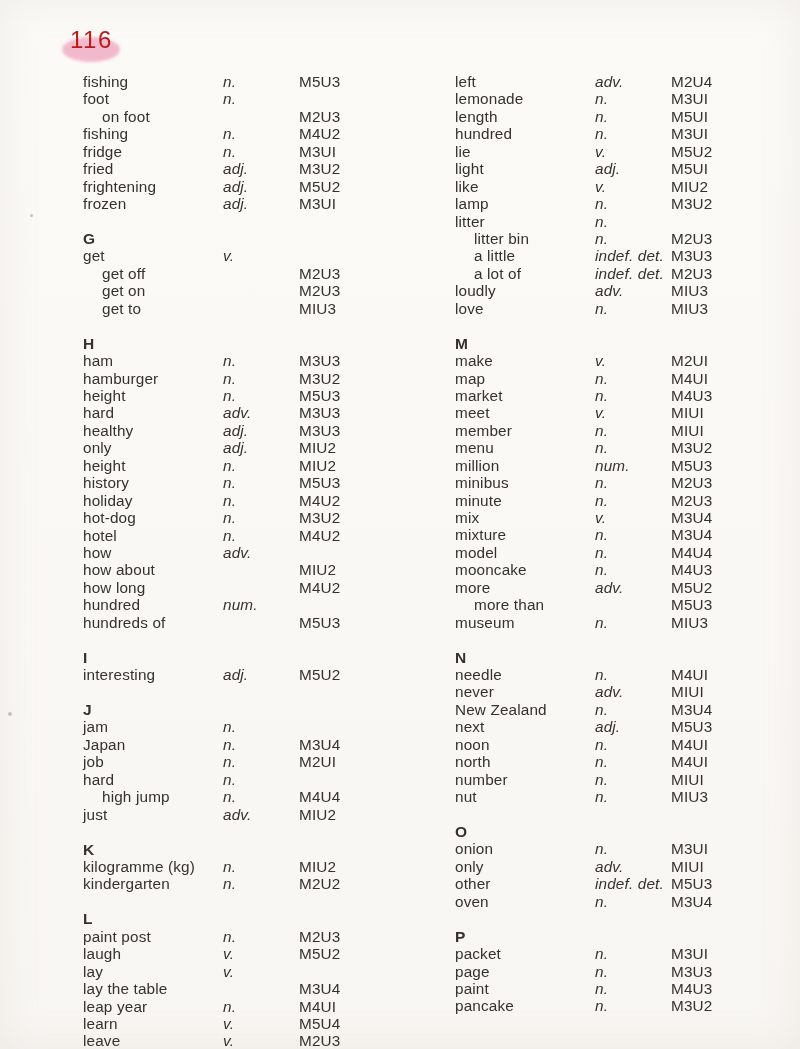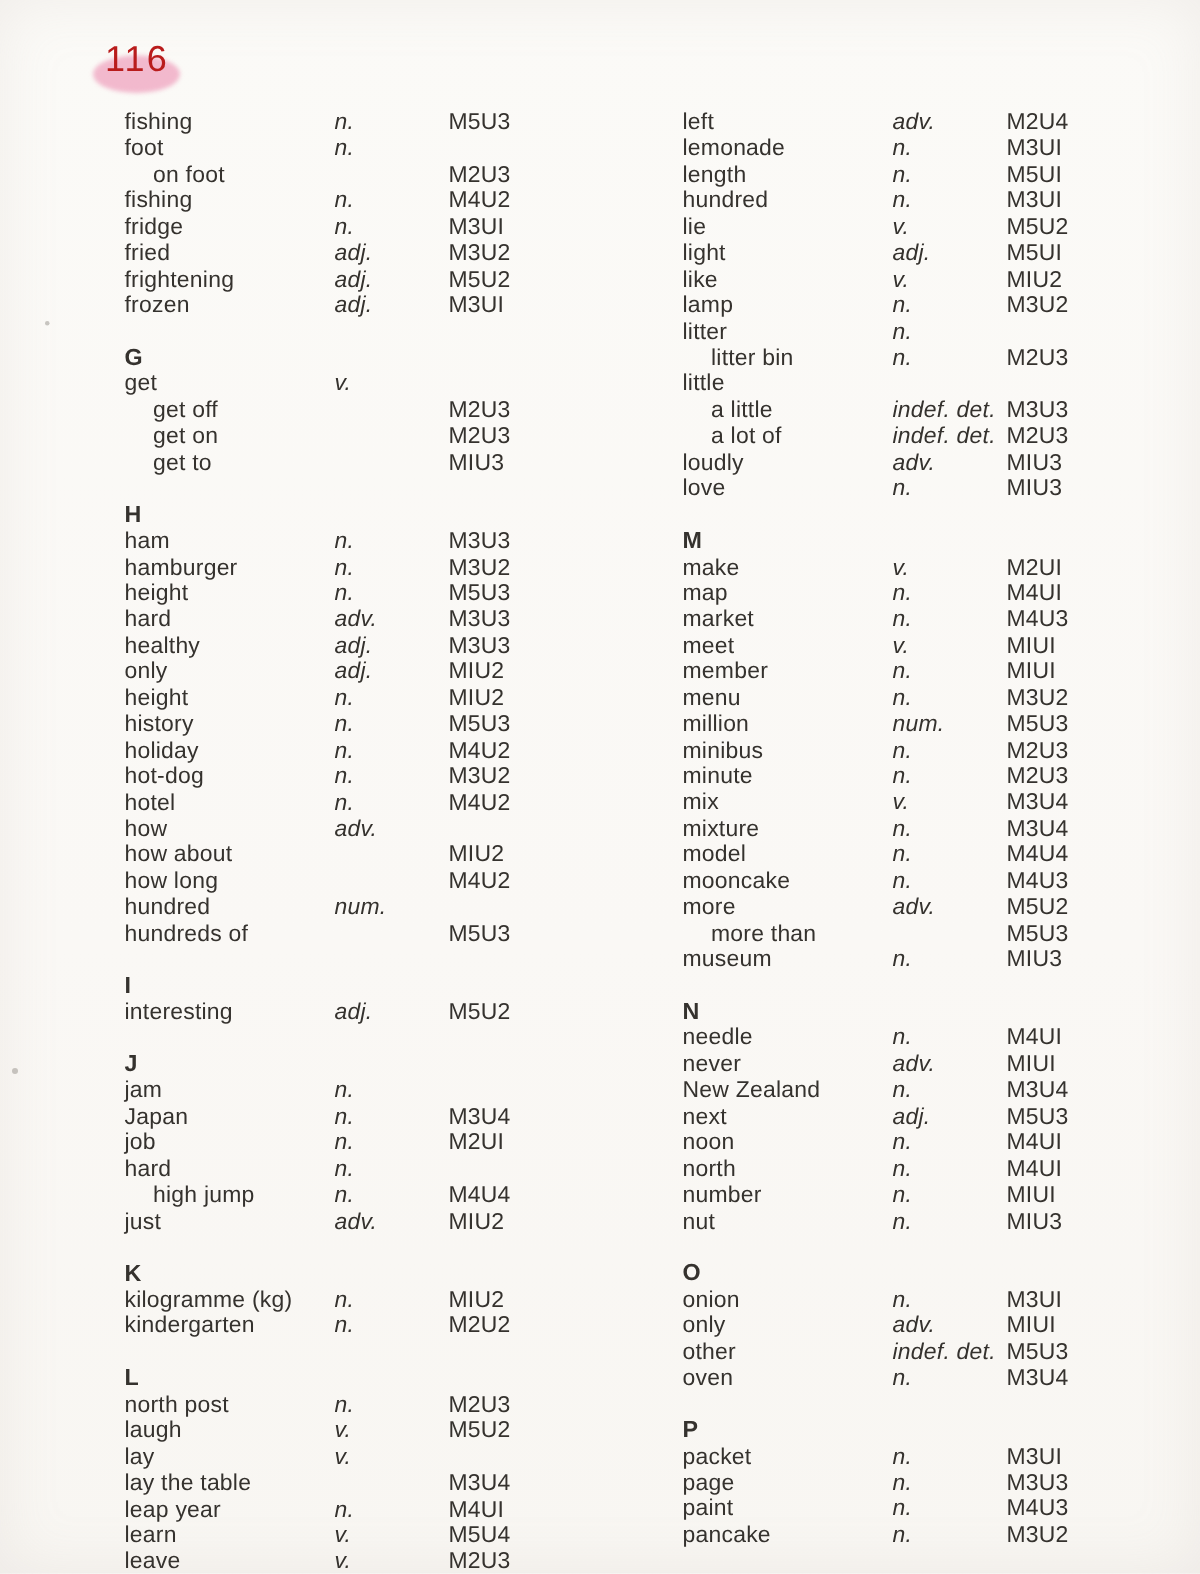--- a/index.html
+++ b/index.html
@@ -76,40 +76,39 @@
     <div class="row ent"><span class="w">jam</span><span class="p">n.</span></div>
     <div class="row ent"><span class="w">Japan</span><span class="p">n.</span><span class="c">M3U4</span></div>
     <div class="row ent"><span class="w">job</span><span class="p">n.</span><span class="c">M2UI</span></div>
     <div class="row ent"><span class="w">hard</span><span class="p">n.</span></div>
     <div class="row sub"><span class="w">high jump</span><span class="p">n.</span><span class="c">M4U4</span></div>
     <div class="row ent"><span class="w">just</span><span class="p">adv.</span><span class="c">MIU2</span></div>
     <div class="row hdr"><span class="w">K</span></div>
     <div class="row ent"><span class="w">kilogramme (kg)</span><span class="p">n.</span><span class="c">MIU2</span></div>
     <div class="row ent"><span class="w">kindergarten</span><span class="p">n.</span><span class="c">M2U2</span></div>
     <div class="row hdr"><span class="w">L</span></div>
-    <div class="row ent"><span class="w">north post</span><span class="p">n.</span><span class="c">M2U3</span></div>
+    <div class="row ent"><span class="w">paint post</span><span class="p">n.</span><span class="c">M2U3</span></div>
     <div class="row ent"><span class="w">laugh</span><span class="p">v.</span><span class="c">M5U2</span></div>
     <div class="row ent"><span class="w">lay</span><span class="p">v.</span></div>
     <div class="row ent"><span class="w">lay the table</span><span class="c">M3U4</span></div>
     <div class="row ent"><span class="w">leap year</span><span class="p">n.</span><span class="c">M4UI</span></div>
     <div class="row ent"><span class="w">learn</span><span class="p">v.</span><span class="c">M5U4</span></div>
     <div class="row ent"><span class="w">leave</span><span class="p">v.</span><span class="c">M2U3</span></div>
   </div>
 <div class="col col-right">
     <div class="row ent"><span class="w">left</span><span class="p">adv.</span><span class="c">M2U4</span></div>
     <div class="row ent"><span class="w">lemonade</span><span class="p">n.</span><span class="c">M3UI</span></div>
     <div class="row ent"><span class="w">length</span><span class="p">n.</span><span class="c">M5UI</span></div>
     <div class="row ent"><span class="w">hundred</span><span class="p">n.</span><span class="c">M3UI</span></div>
     <div class="row ent"><span class="w">lie</span><span class="p">v.</span><span class="c">M5U2</span></div>
     <div class="row ent"><span class="w">light</span><span class="p">adj.</span><span class="c">M5UI</span></div>
     <div class="row ent"><span class="w">like</span><span class="p">v.</span><span class="c">MIU2</span></div>
     <div class="row ent"><span class="w">lamp</span><span class="p">n.</span><span class="c">M3U2</span></div>
     <div class="row ent"><span class="w">litter</span><span class="p">n.</span></div>
     <div class="row sub"><span class="w">litter bin</span><span class="p">n.</span><span class="c">M2U3</span></div>
-    <div class="row ent"><span class="w">little</span></div>
     <div class="row sub"><span class="w">a little</span><span class="p">indef. det.</span><span class="c">M3U3</span></div>
     <div class="row sub"><span class="w">a lot of</span><span class="p">indef. det.</span><span class="c">M2U3</span></div>
     <div class="row ent"><span class="w">loudly</span><span class="p">adv.</span><span class="c">MIU3</span></div>
     <div class="row ent"><span class="w">love</span><span class="p">n.</span><span class="c">MIU3</span></div>
     <div class="row hdr"><span class="w">M</span></div>
     <div class="row ent"><span class="w">make</span><span class="p">v.</span><span class="c">M2UI</span></div>
     <div class="row ent"><span class="w">map</span><span class="p">n.</span><span class="c">M4UI</span></div>
     <div class="row ent"><span class="w">market</span><span class="p">n.</span><span class="c">M4U3</span></div>
     <div class="row ent"><span class="w">meet</span><span class="p">v.</span><span class="c">MIUI</span></div>
     <div class="row ent"><span class="w">member</span><span class="p">n.</span><span class="c">MIUI</span></div>

